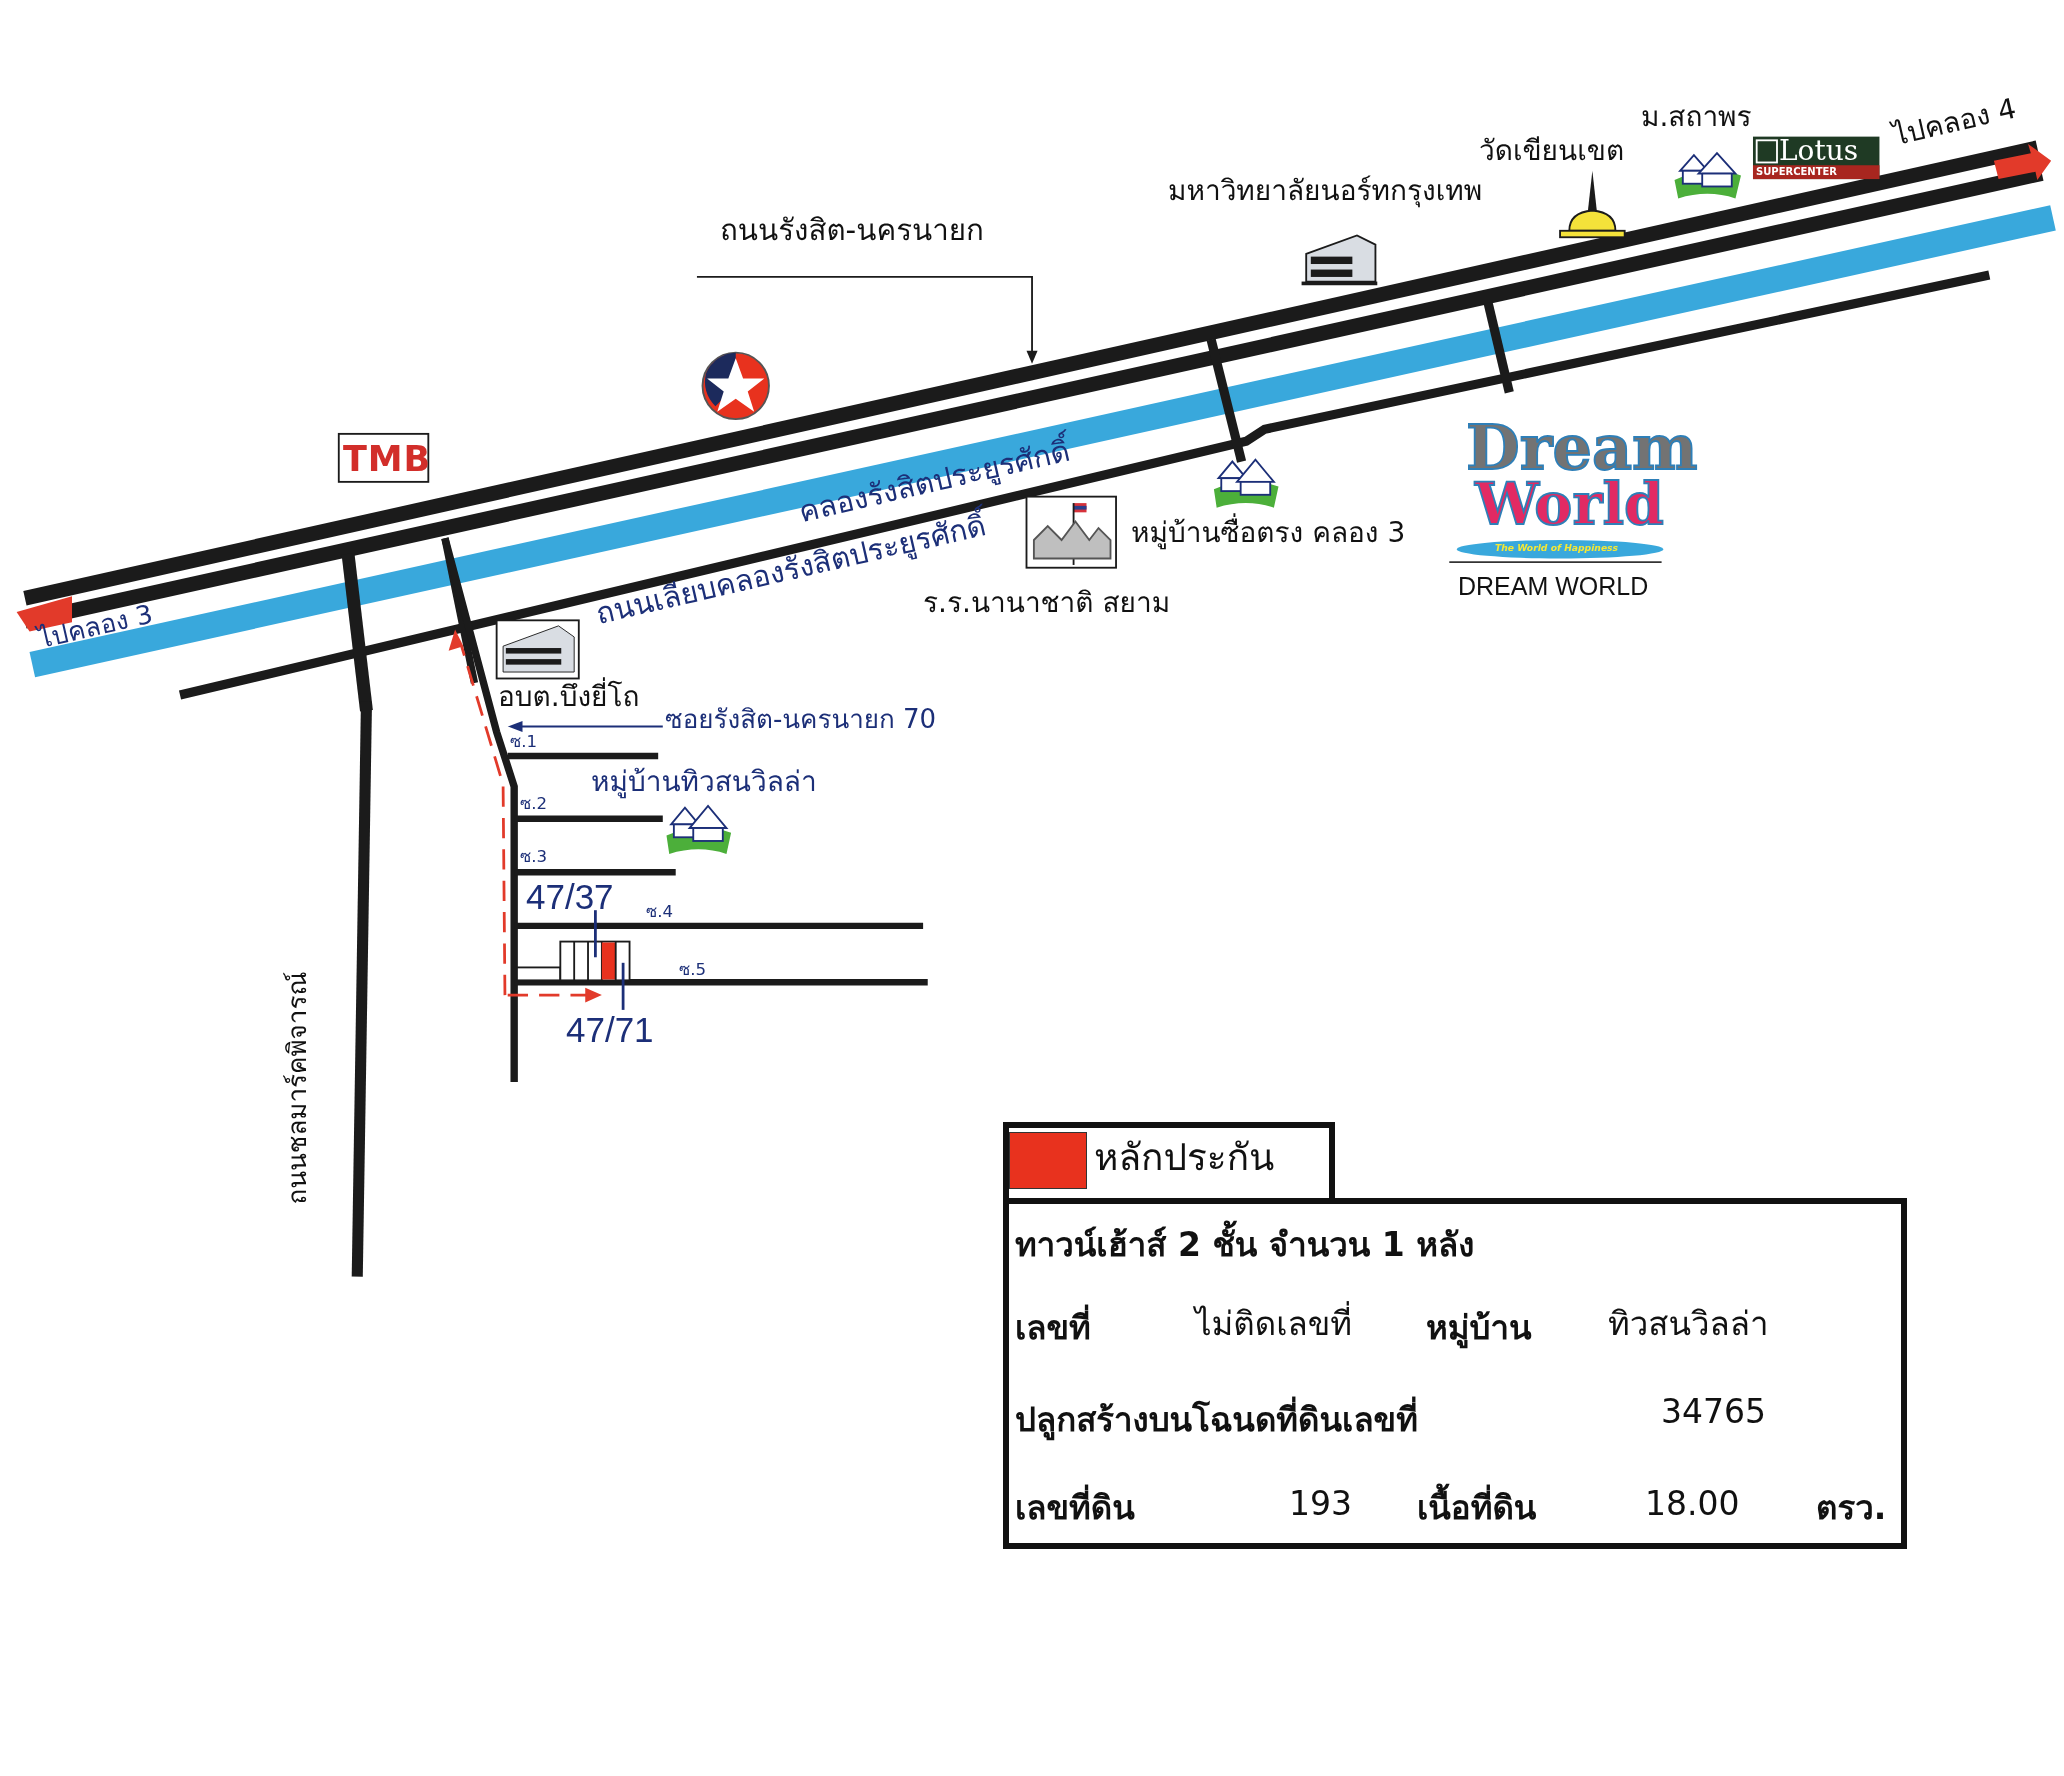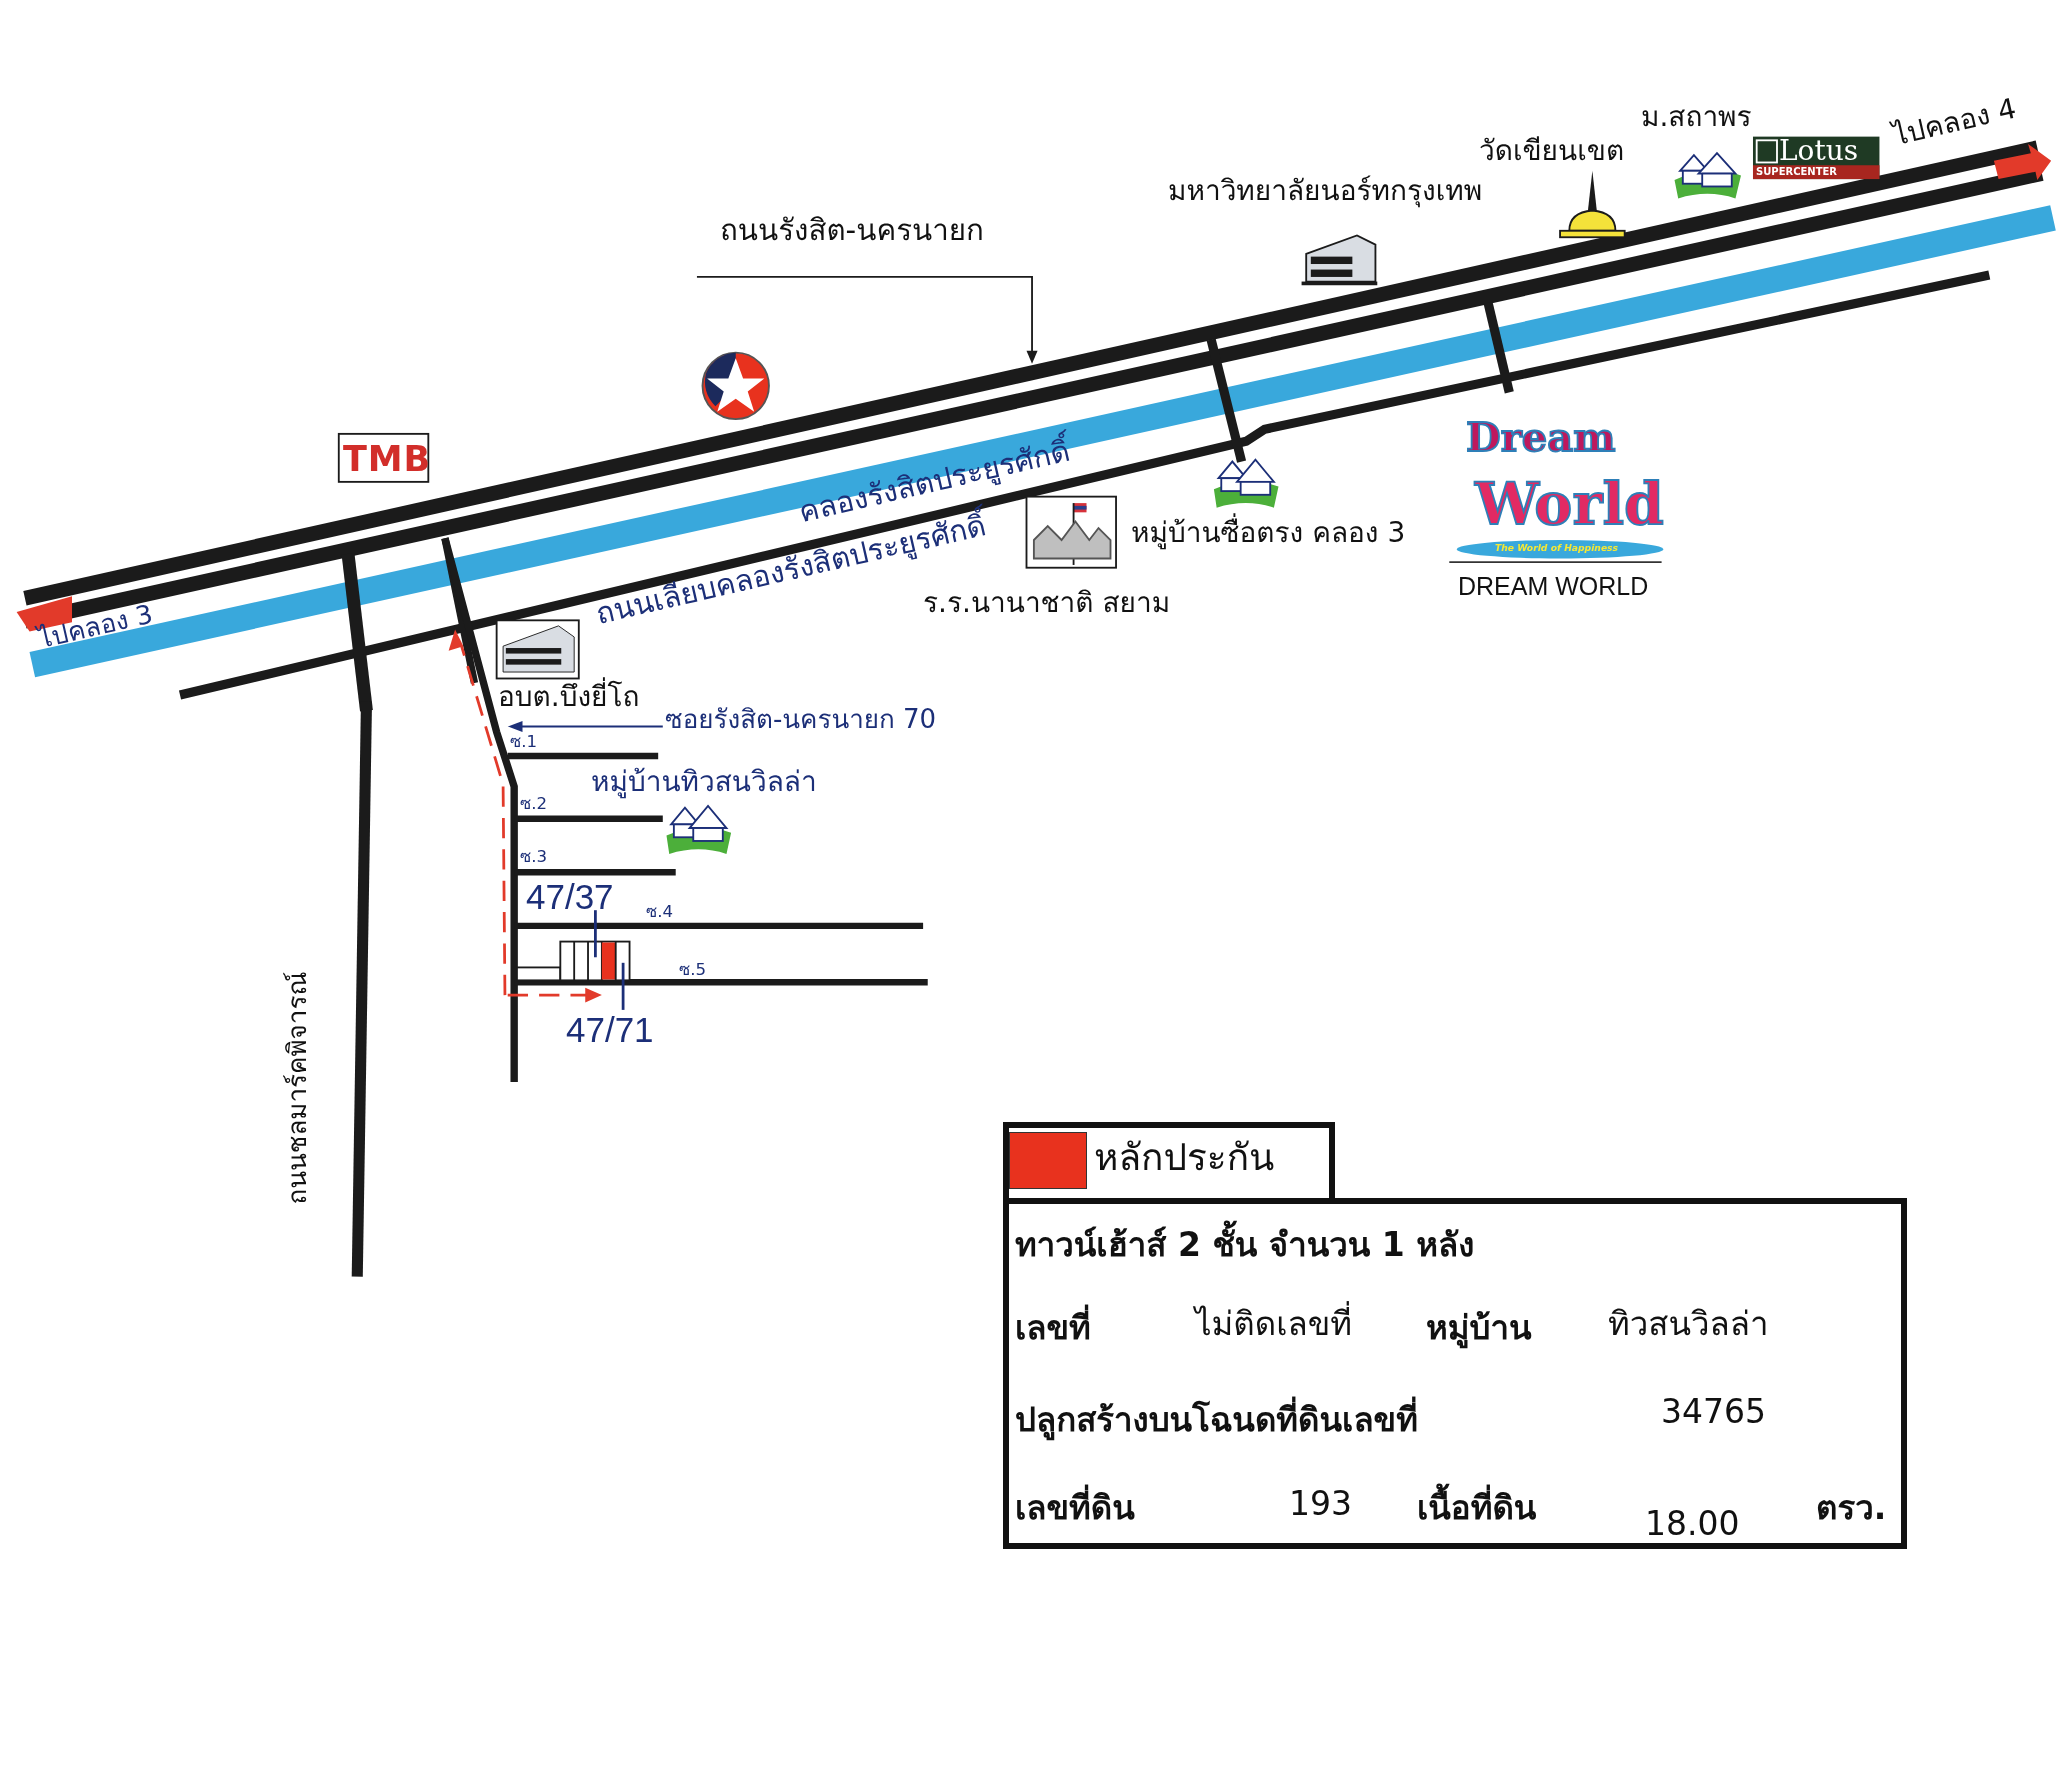--- a/index.html
+++ b/index.html
@@ -146,21 +146,21 @@
 <div class="lbl" style="left:1756px; top:167px; font-size:10px; color:#fff; font-weight:bold;">SUPERCENTER</div>
 <div class="lbl" style="left:1897px; top:122px; font-size:28px; transform:rotate(-13deg); transform-origin:left bottom;">ไปคลอง 4</div>
 
 <div class="lbl blue" style="left:803px; top:498px; font-size:29.5px; transform:rotate(-13deg); transform-origin:left bottom;">คลองรังสิตประยูรศักดิ์</div>
 <div class="lbl blue" style="left:600px; top:600px; font-size:29.5px; transform:rotate(-13deg); transform-origin:left bottom;">ถนนเลียบคลองรังสิตประยูรศักดิ์</div>
 <div class="lbl" style="left:42px; top:626px; font-size:26px; color:#1c2f78; transform:rotate(-13deg); transform-origin:left bottom;">ไปคลอง 3</div>
 
 <div class="lbl" style="left:1131px; top:519px; font-size:28px;">หมู่บ้านซื่อตรง คลอง 3</div>
 <div class="lbl" style="left:923px; top:589px; font-size:28px;">ร.ร.นานาชาติ สยาม</div>
 
-<div class="lbl bold" style="left:1466px; top:417px; font-size:40px; color:#be185d; font-family:'DejaVu Serif', serif; -webkit-text-stroke:1.8px #2e7fb8;">Dream</div>
+<div class="lbl bold" style="left:1466px; top:417px; font-size:62px; color:#737373; font-family:'DejaVu Serif', serif; -webkit-text-stroke:1.8px #2e7fb8;">Dream</div>
 <div class="lbl bold" style="left:1475px; top:475px; font-size:57px; color:#e22a63; font-family:'DejaVu Serif', serif; -webkit-text-stroke:1.8px #2e7fb8;">World</div>
 <div class="lbl" style="left:1495px; top:543px; font-size:9.2px; font-style:italic; color:#f6e834; font-weight:bold;">The World of Happiness</div>
 <div class="lbl" style="left:1458px; top:574px; font-size:25px; font-family:'Liberation Sans', sans-serif;">DREAM WORLD</div>
 
 <div class="lbl" style="left:498px; top:683px; font-size:28px;">อบต.บึงยี่โถ</div>
 <div class="lbl blue" style="left:665px; top:706px; font-size:26px;">ซอยรังสิต-นครนายก 70</div>
 
 <div class="lbl blue" style="left:510px; top:734px; font-size:16.6px;">ซ.1</div>
 <div class="lbl blue" style="left:591px; top:768px; font-size:28px;">หมู่บ้านทิวสนวิลล่า</div>
 <div class="lbl blue" style="left:520px; top:796px; font-size:16.6px;">ซ.2</div>
@@ -183,15 +183,15 @@
 <div class="info-row" style="left:1195px; top:1297px;">ไม่ติดเลขที่</div>
 <div class="info-row bold" style="left:1426px; top:1301px;">หมู่บ้าน</div>
 <div class="info-row" style="left:1608px; top:1297px;">ทิวสนวิลล่า</div>
 
 <div class="info-row bold" style="left:1015px; top:1393px;">ปลูกสร้างบนโฉนดที่ดินเลขที่</div>
 <div class="info-row" style="left:1661px; top:1392px;">34765</div>
 
 <div class="info-row bold" style="left:1015px; top:1481px;">เลขที่ดิน</div>
 <div class="info-row" style="left:1289px; top:1484px;">193</div>
 <div class="info-row bold" style="left:1417px; top:1481px;">เนื้อที่ดิน</div>
-<div class="info-row" style="left:1645px; top:1484px;margin-top:20px;">18.00</div>
+<div class="info-row" style="left:1645px; top:1484px;">18.00</div>
 <div class="info-row bold" style="left:1816px; top:1481px;">ตรว.</div>
 
 
 </body></html>

